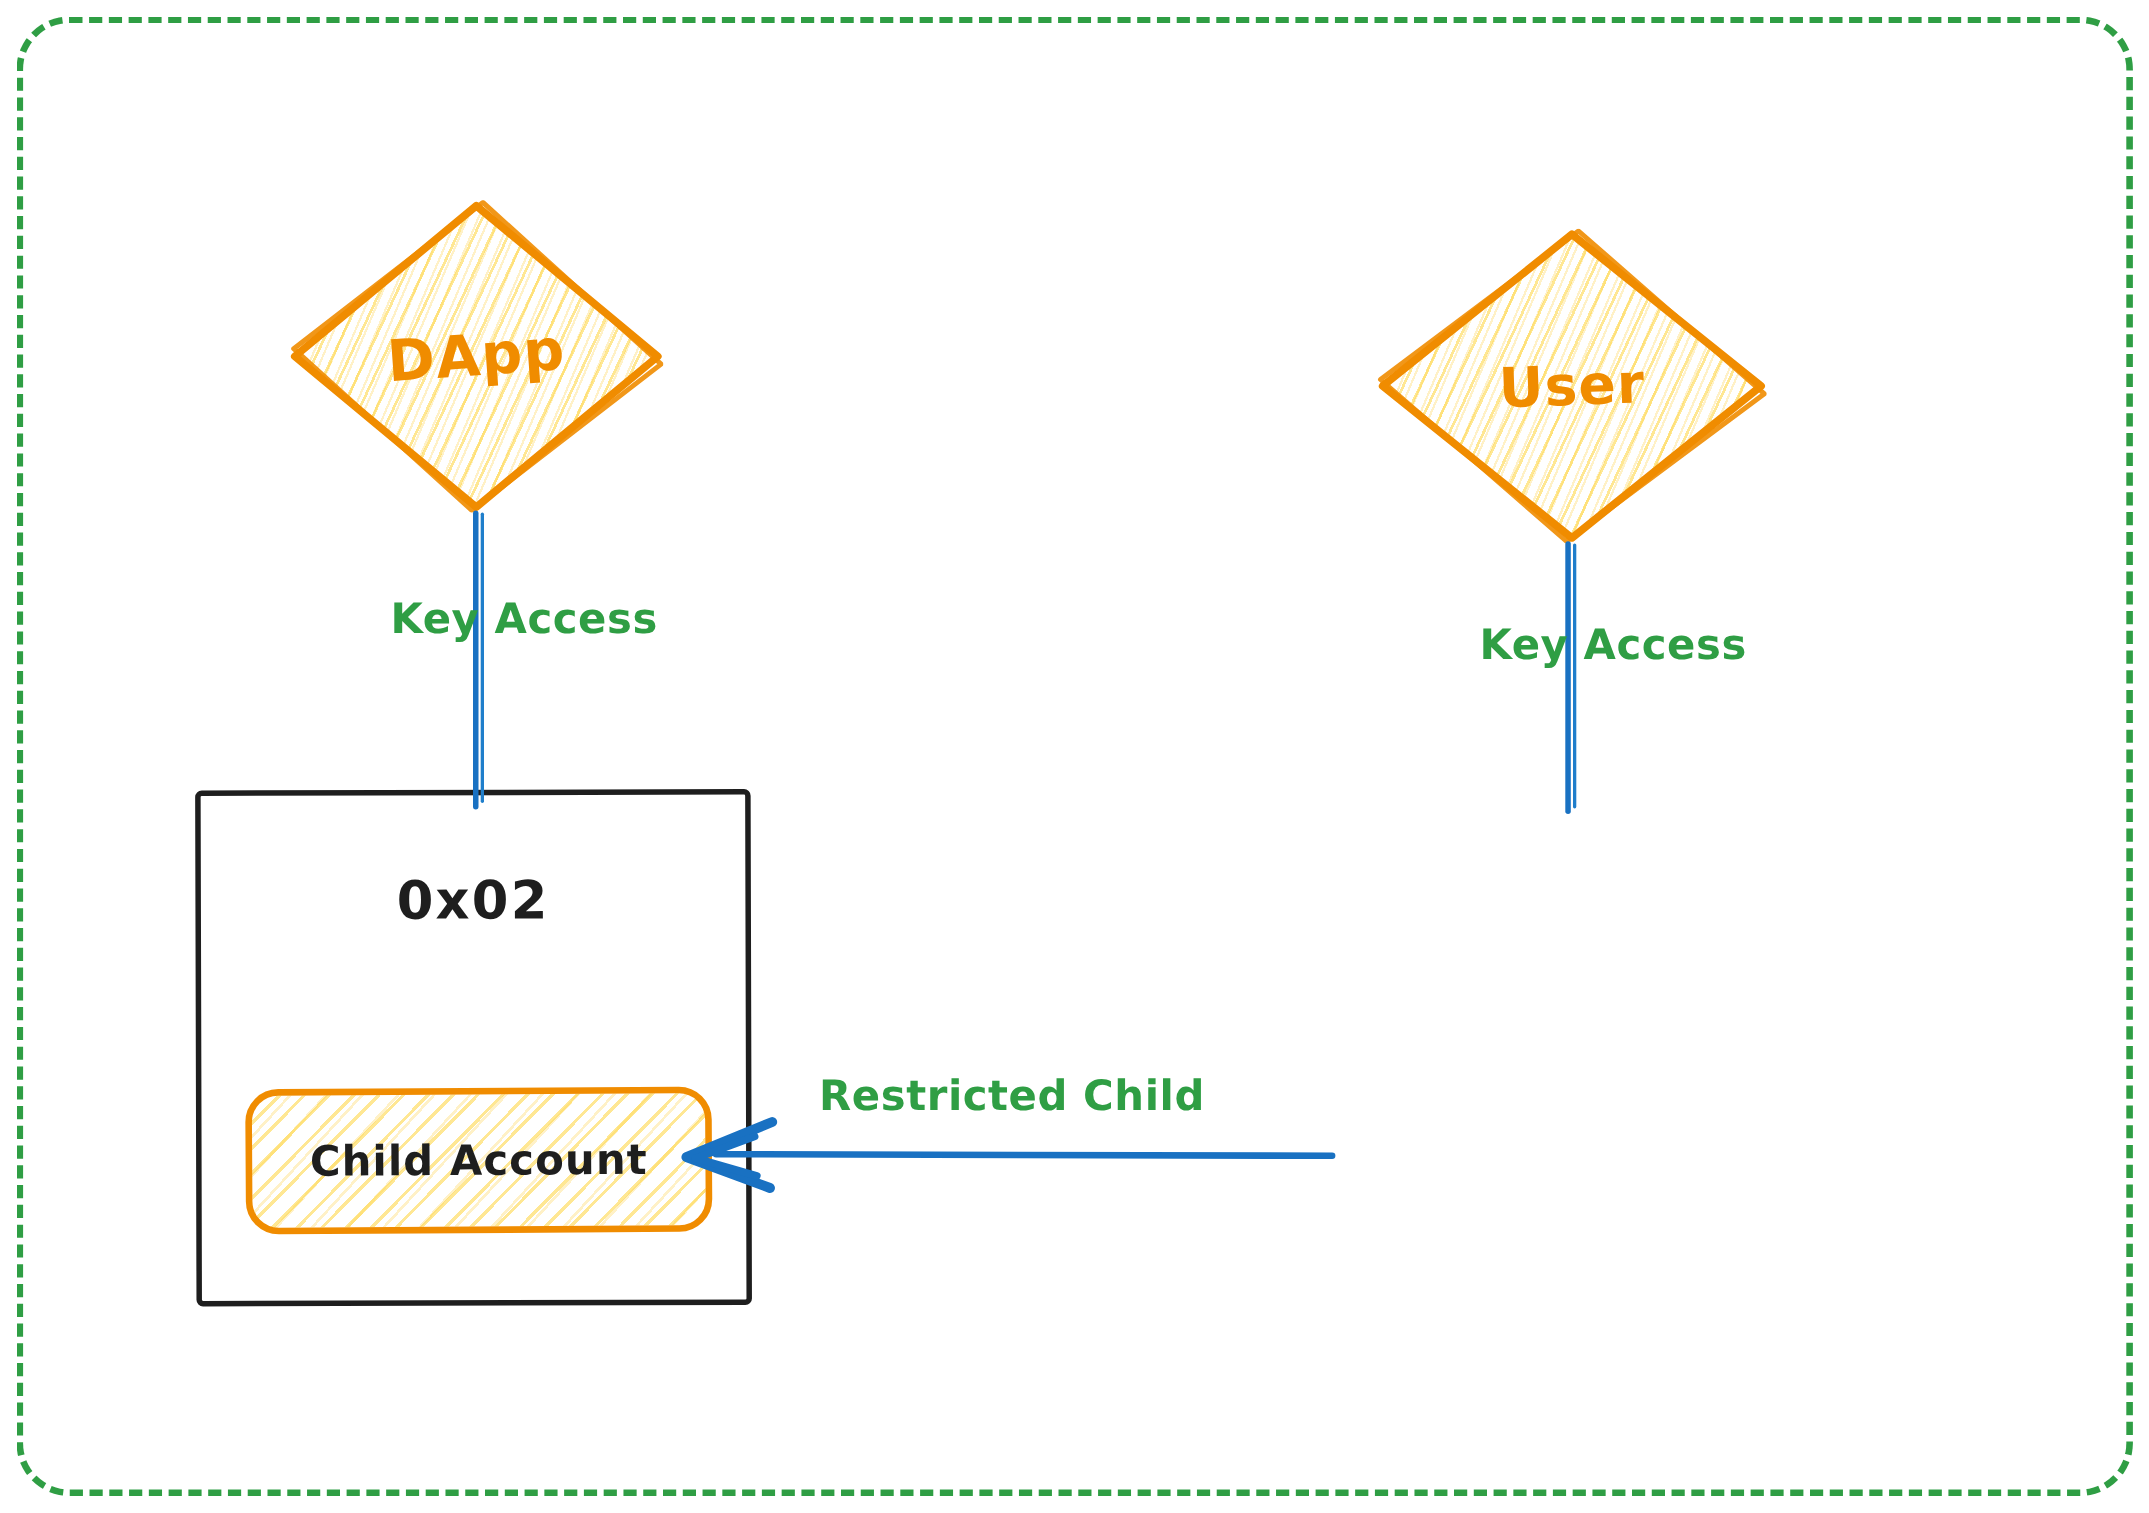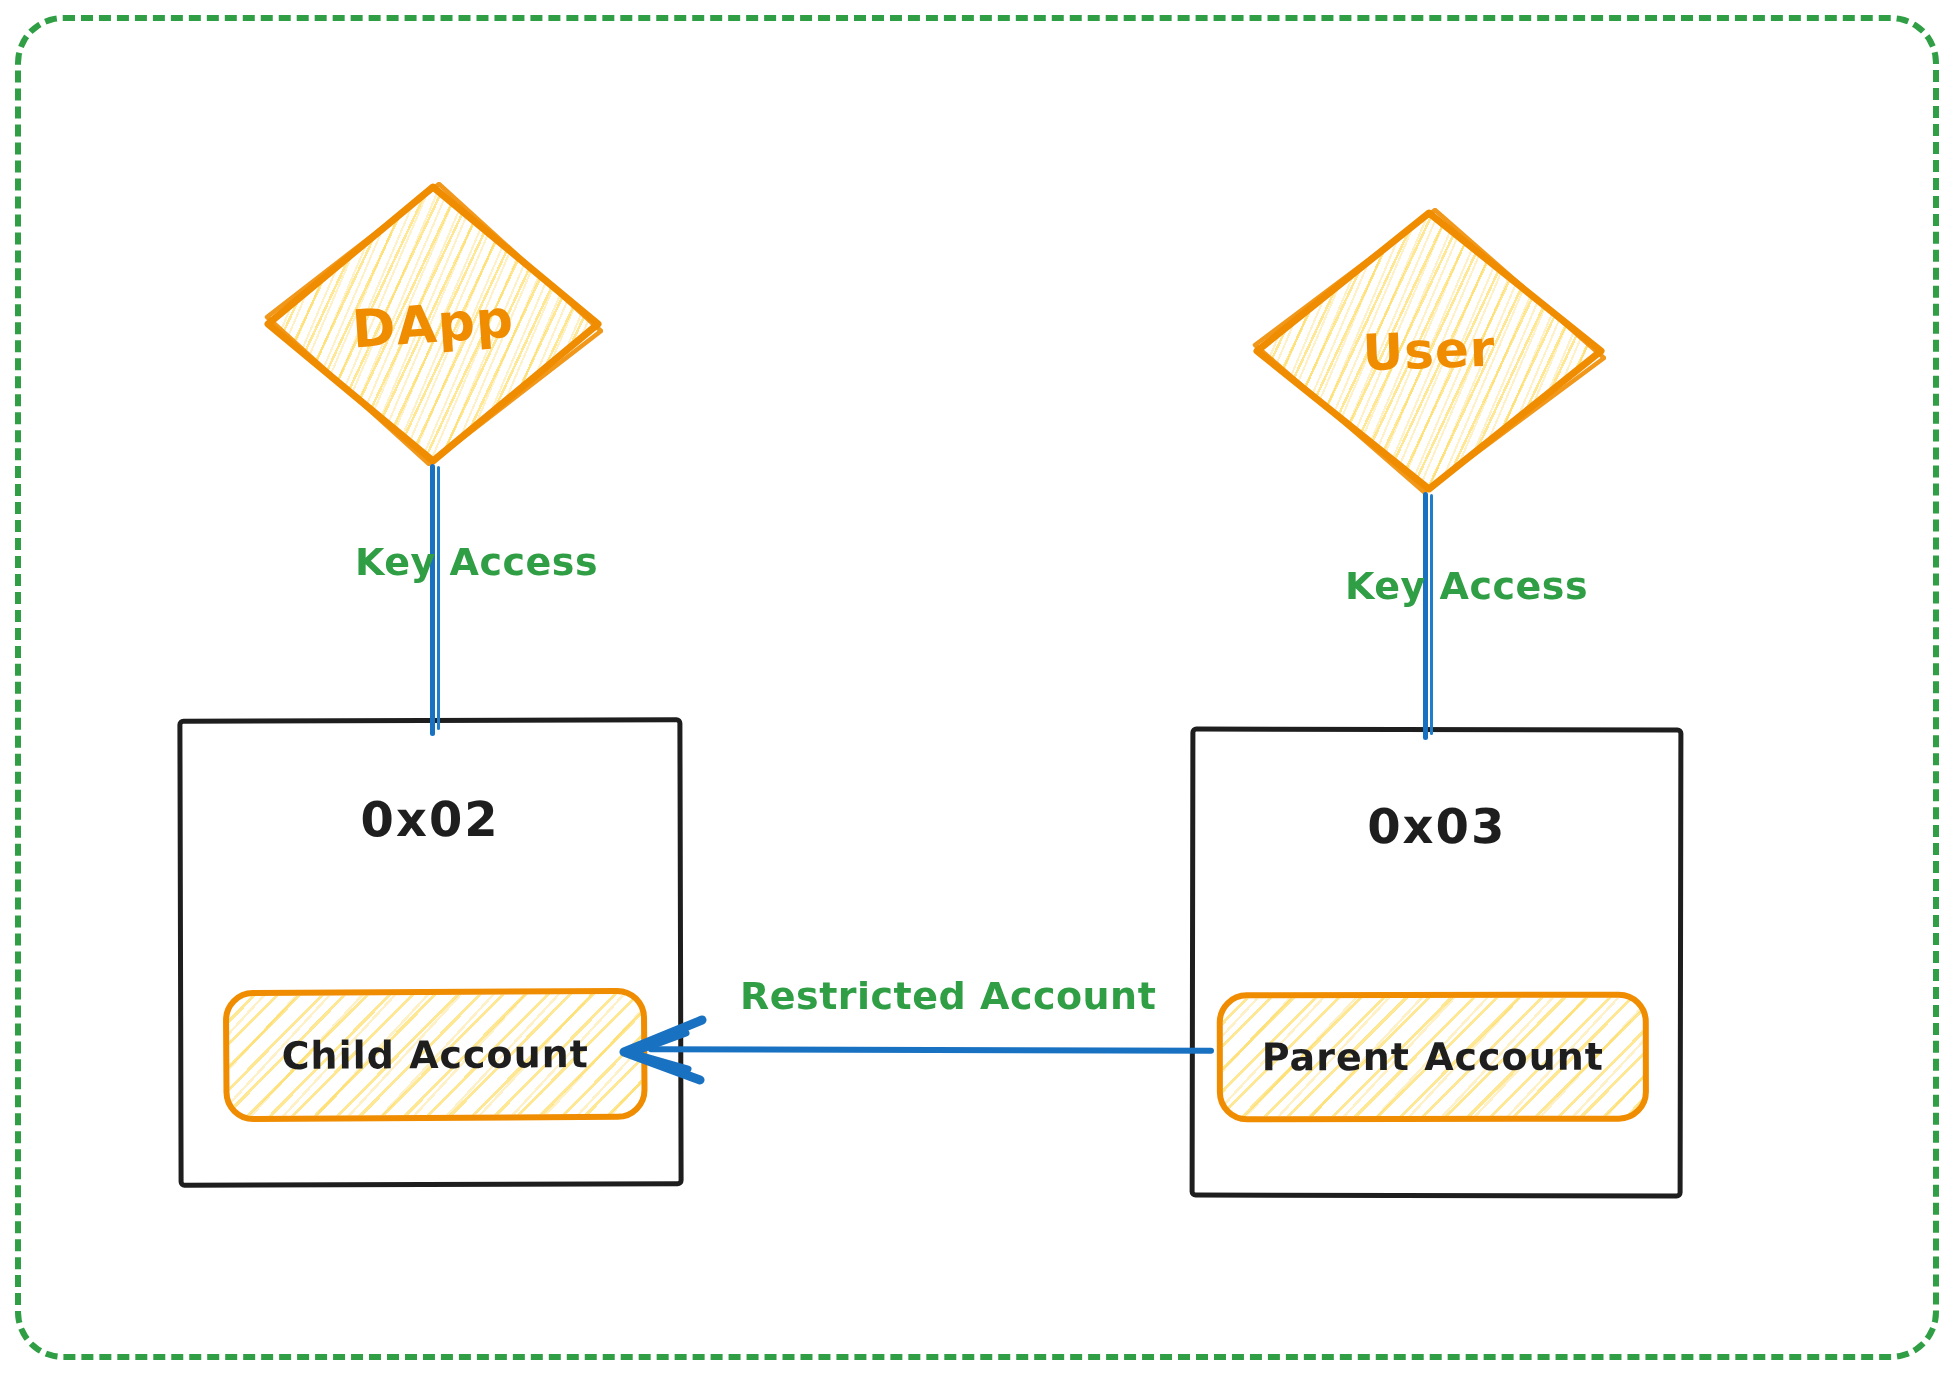--- a/index.html
+++ b/index.html
@@ -147,42 +147,36 @@
     <div class="diamond-label rot-m2" style="font-size:50px;">User</div>
   </div>
 
   <div class="account-box left-tilt" style="left:178px; top:718px; width:505px; height:469px;">
     <div class="account-address" style="top:68px;">0x02</div>
     <div class="account-chip" style="left:40px; top:266px; width:424px; height:132px;">
       <span class="chip-label">Child Account</span>
     </div>
   </div>
 
-  <div class="account-box right-tilt" style="left:1190px; top:727px; width:493px; height:471px;">
-    <div class="account-address" style="top:66px;">0x03</div>
-    <div class="account-chip" style="left:22px; top:260px; width:432px; height:130px;">
-      <span class="chip-label">Parent Account</span>
-    </div>
-  </div>
 
   <div class="vline" style="left:430px; top:464px; height:272px;">
     <div class="stroke-a"></div>
       <div class="stroke-b"></div>
   </div>
 
   <div class="vline" style="left:1423px; top:492px; height:248px;">
     <div class="stroke-a"></div>
       <div class="stroke-b"></div>
   </div>
 
   <div class="edge-label" style="left:355px; top:540px; width:230px;">Key Access</div>
 
   <div class="edge-label" style="left:1345px; top:564px; width:230px;">Key Access</div>
 
-  <div class="edge-label" style="left:740px; top:974px; width:360px;">Restricted Account</div>
+  <div class="edge-label" style="left:740px; top:974px; width:360px;">Restricted Child</div>
 
   <div class="h-arrow-line" style="left:648px; top:1047px; width:566px;"></div>
   <svg class="arrow-head-svg" style="left:610px; top:1012px;" width="100" height="82" viewBox="0 0 100 82">
     <path d="M92 8 L14 40 L90 68" stroke-width="9"></path>
     <path d="M76 21 L22 41 L78 57" stroke-width="7"></path>
   </svg>
 
 </div>
 
 </body></html>

